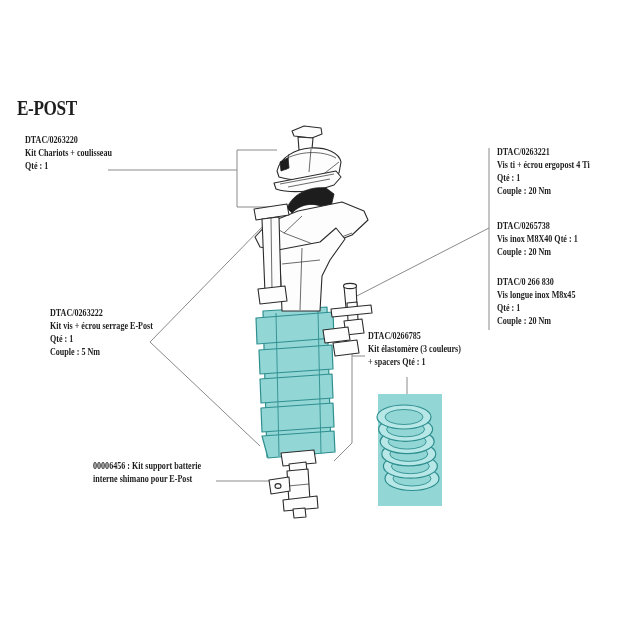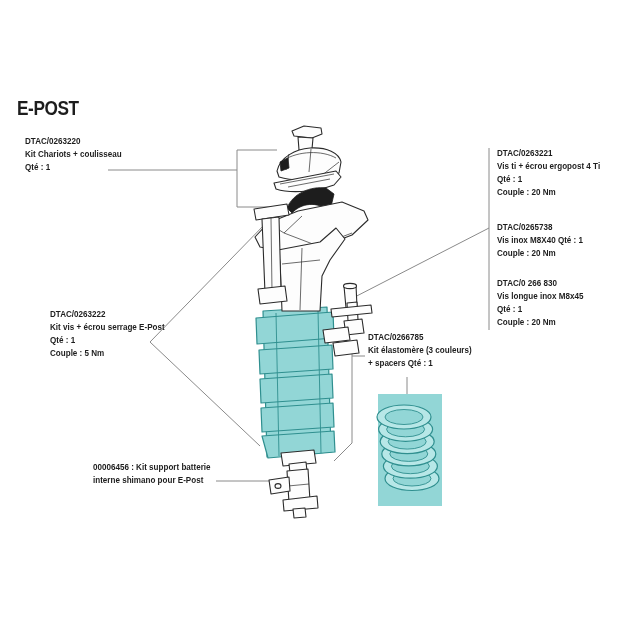--- a/index.html
+++ b/index.html
@@ -1,18 +1,18 @@
 <!DOCTYPE html>
 <html style="--accent-fill: #92d6d6; --accent-stroke: #2f8f8f; --spring-fill: #b7e7e7; --leader-line: #8a8a8a; --ink: #1d1d1d;"><head>
 <meta charset="utf-8">
 <style>
   html,body{margin:0;padding:0;background:#ffffff;}
   .stage{
     position:relative;width:620px;height:620px;background:#fff;overflow:hidden;
-    font-family:Liberation Sans, sans-serif;
+    font-family:Liberation Serif, serif;
   }
   .diagram-svg{position:absolute;left:0;top:0;}
   .page-title{
     position:absolute;left:17px;top:96px;
     font-size:21px;font-weight:700;letter-spacing:-0.5px;color:var(--ink);
     transform:scaleX(.82);transform-origin:0 0;white-space:nowrap;
   }
   .part-label{
     position:absolute;color:var(--ink);font-weight:700;
     font-size:9.5px;line-height:13px;white-space:nowrap;

